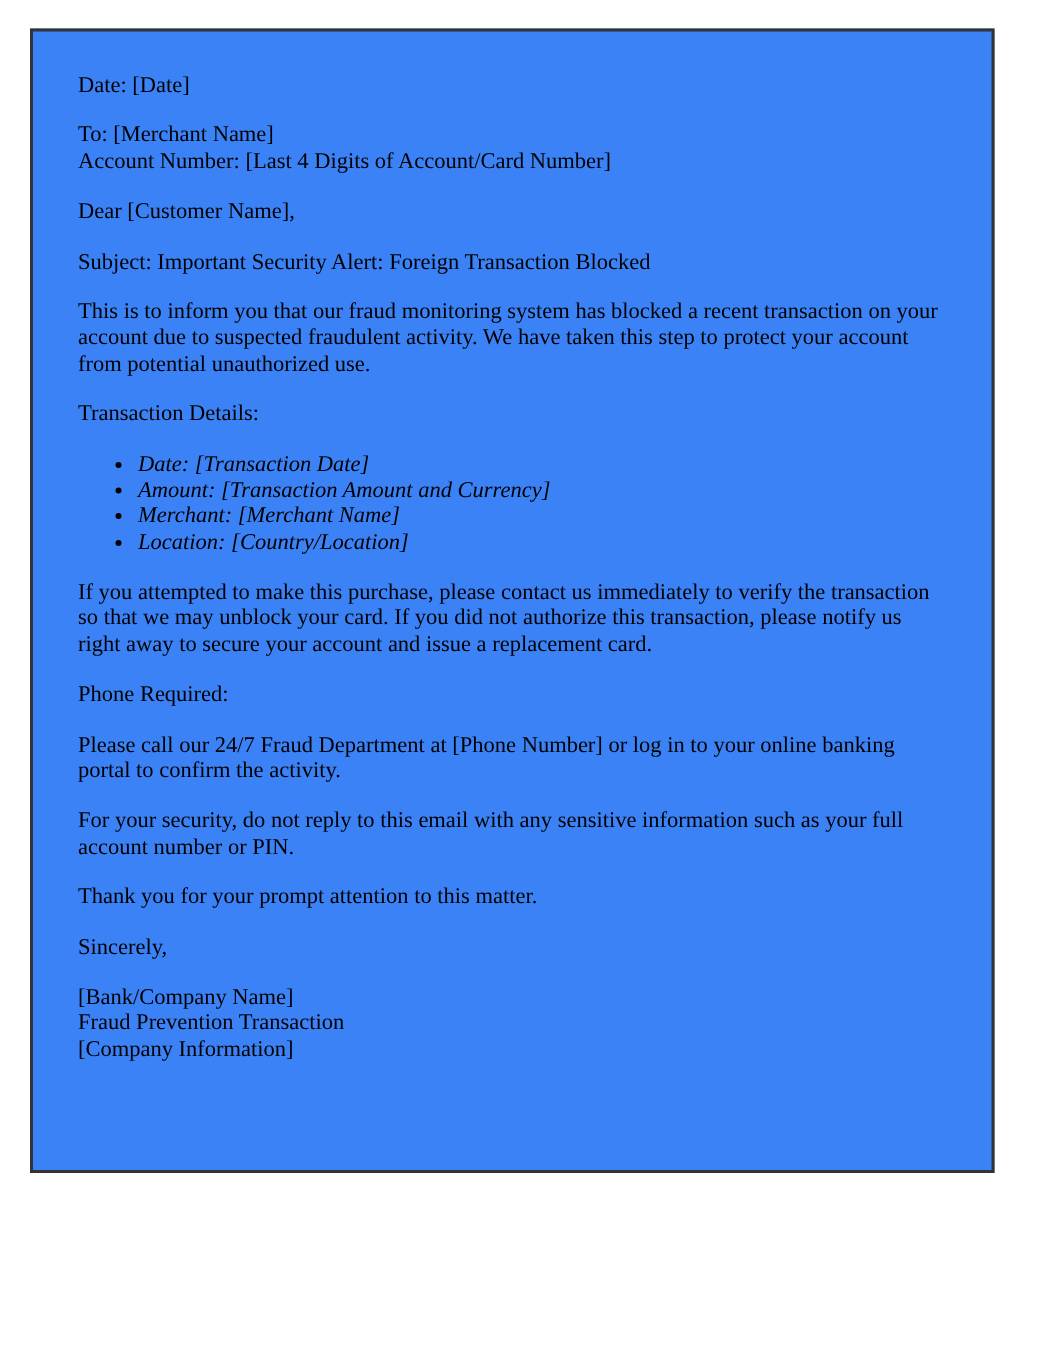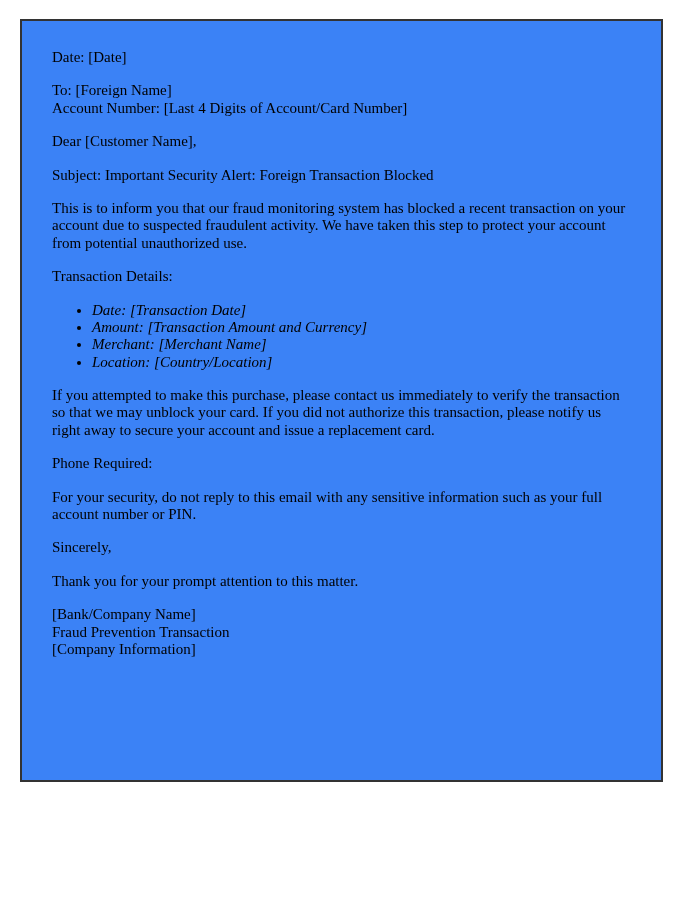--- a/index.html
+++ b/index.html
@@ -39,43 +39,44 @@
     margin: 0;
   }
 </style>
 </head>
 <body>
 
 <div class="letter-box">
 
   <p>Date: [Date]</p>
 
-  <p><span>To: [Foreign Name]</span><br><span>Account Number: [Last 4 Digits of Account/Card Number]</span></p>
+  <p><span>To: [Merchant Name]</span><br><span>Account Number: [Last 4 Digits of Account/Card Number]</span></p>
 
   <p>Dear [Customer Name],</p>
 
   <p>Subject: Important Security Alert: Foreign Transaction Blocked</p>
 
   <p>This is to inform you that our fraud monitoring system has blocked a recent transaction on your account due to suspected fraudulent activity. We have taken this step to protect your account from potential unauthorized use.</p>
 
   <p class="heading">Transaction Details:</p>
 
   <ul>
     <li>Date: [Transaction Date]</li>
     <li>Amount: [Transaction Amount and Currency]</li>
     <li>Merchant: [Merchant Name]</li>
     <li>Location: [Country/Location]</li>
   </ul>
 
   <p>If you attempted to make this purchase, please contact us immediately to verify the transaction so that we may unblock your card. If you did not authorize this transaction, please notify us right away to secure your account and issue a replacement card.</p>
 
   <p class="heading">Phone Required:</p>
 
+  <p>Please call our 24/7 Fraud Department at [Phone Number] or log in to your online banking portal to confirm the activity.</p>
 
   <p>For your security, do not reply to this email with any sensitive information such as your full account number or PIN.</p>
 
+  <p>Thank you for your prompt attention to this matter.</p>
+
   <p>Sincerely,</p>
-
-  <p>Thank you for your prompt attention to this matter.</p>
 
   <p><span>[Bank/Company Name]</span><br><span>Fraud Prevention Transaction</span><br><span>[Company Information]</span></p>
 
 </div>
 
 </body></html>

